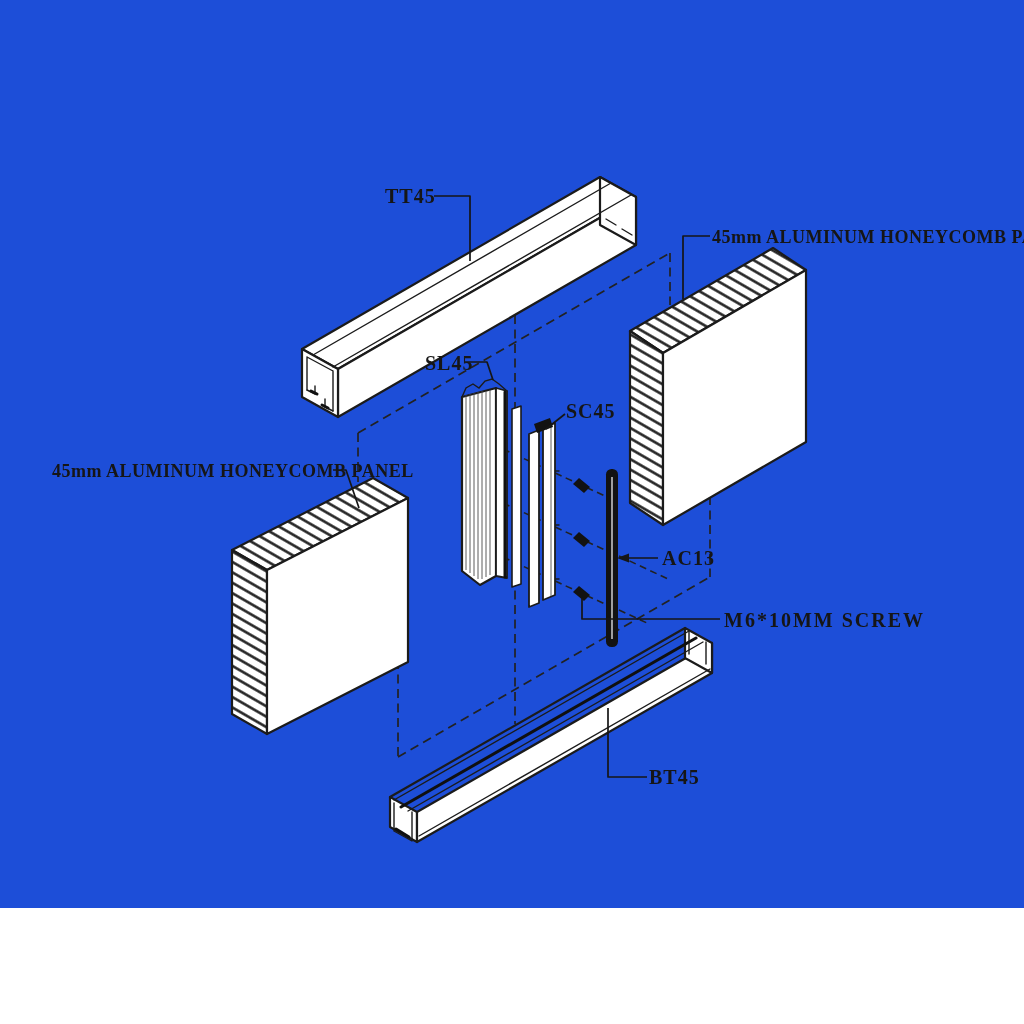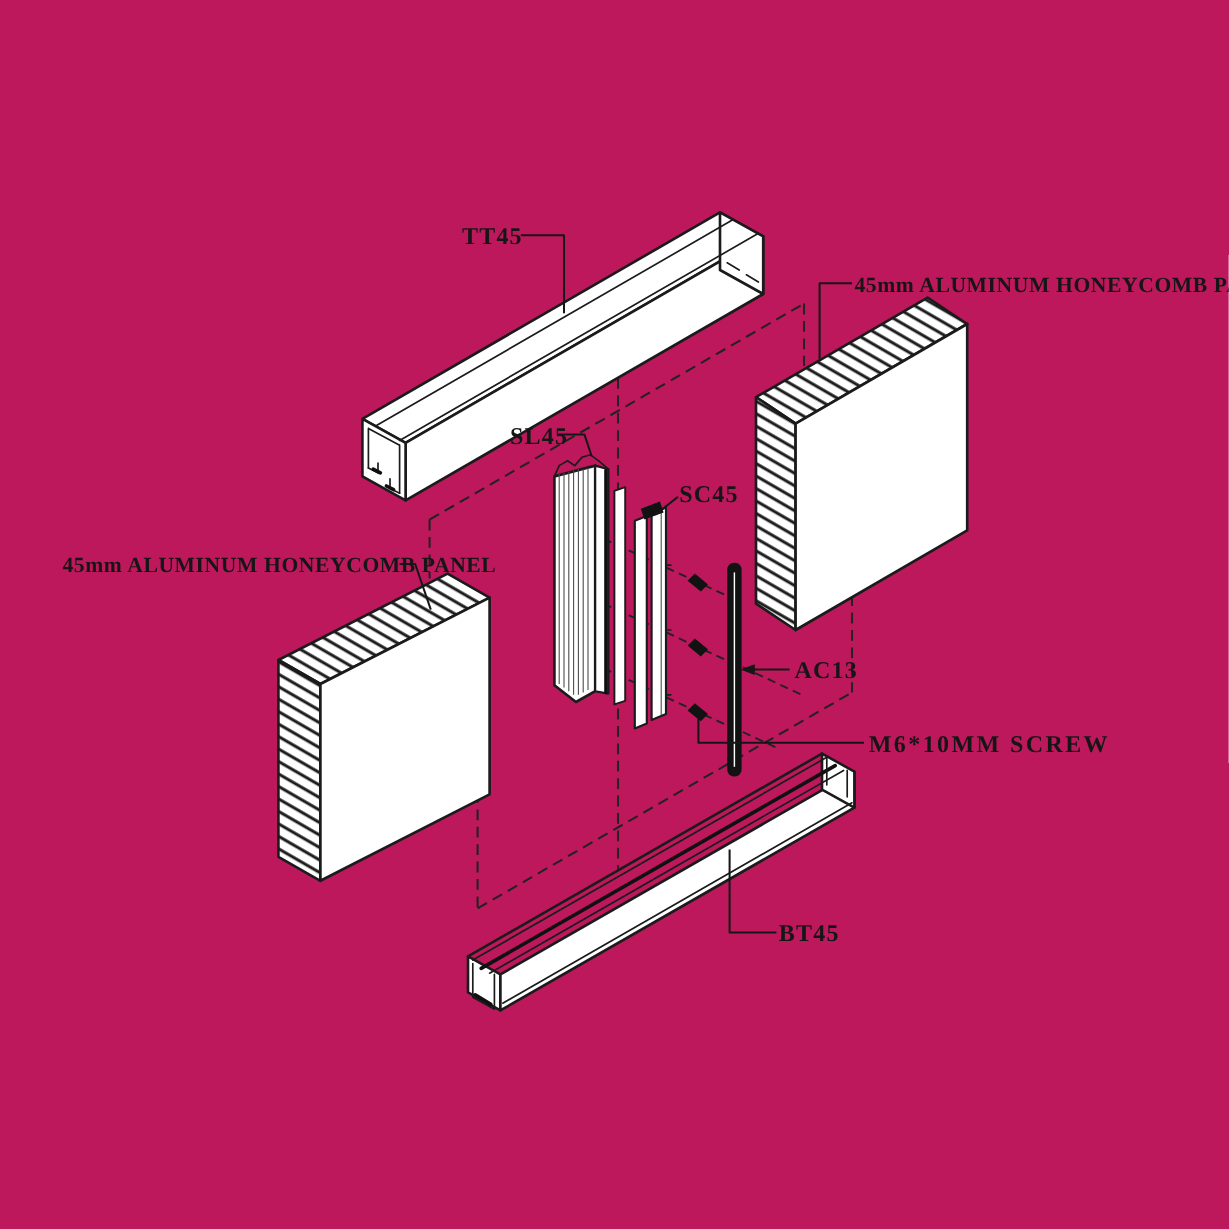--- a/index.html
+++ b/index.html
@@ -1,16 +1,16 @@
 <!DOCTYPE html>
 <html><head>
 <meta charset="utf-8">
 <style>
   html,body{margin:0;padding:0;background:#ffffff;}
-  .stage{width:1024px;height:1024px;position:relative;background:#be185d;overflow:hidden;}
+  .stage{width:1024px;height:908px;position:relative;background:#1d4ed8;overflow:hidden;}
   svg{position:absolute;left:0;top:0;}
   .lbl{font:bold 20px "Liberation Serif", serif;fill:#161616;letter-spacing:1px;}
   .lbl-panel{font:bold 18px "Liberation Serif", serif;fill:#161616;letter-spacing:.5px;}
   .lbl-screw{font:bold 20px "Liberation Serif", serif;fill:#161616;letter-spacing:2px;}
   .ol{fill:#ffffff;stroke:#1b1b1b;stroke-width:2.2;stroke-linejoin:round;}
   .ln{fill:none;stroke:#1b1b1b;stroke-width:1.4;stroke-linecap:round;}
   .ln2{fill:none;stroke:#1b1b1b;stroke-width:2.2;stroke-linecap:round;}
   .thick{fill:none;stroke:#101010;stroke-width:3;stroke-linecap:round;}
   .dash{fill:none;stroke:#222;stroke-width:1.7;stroke-dasharray:9 5.5;}
   .dash2{fill:none;stroke:#222;stroke-width:1.6;stroke-dasharray:7 4.5;}

